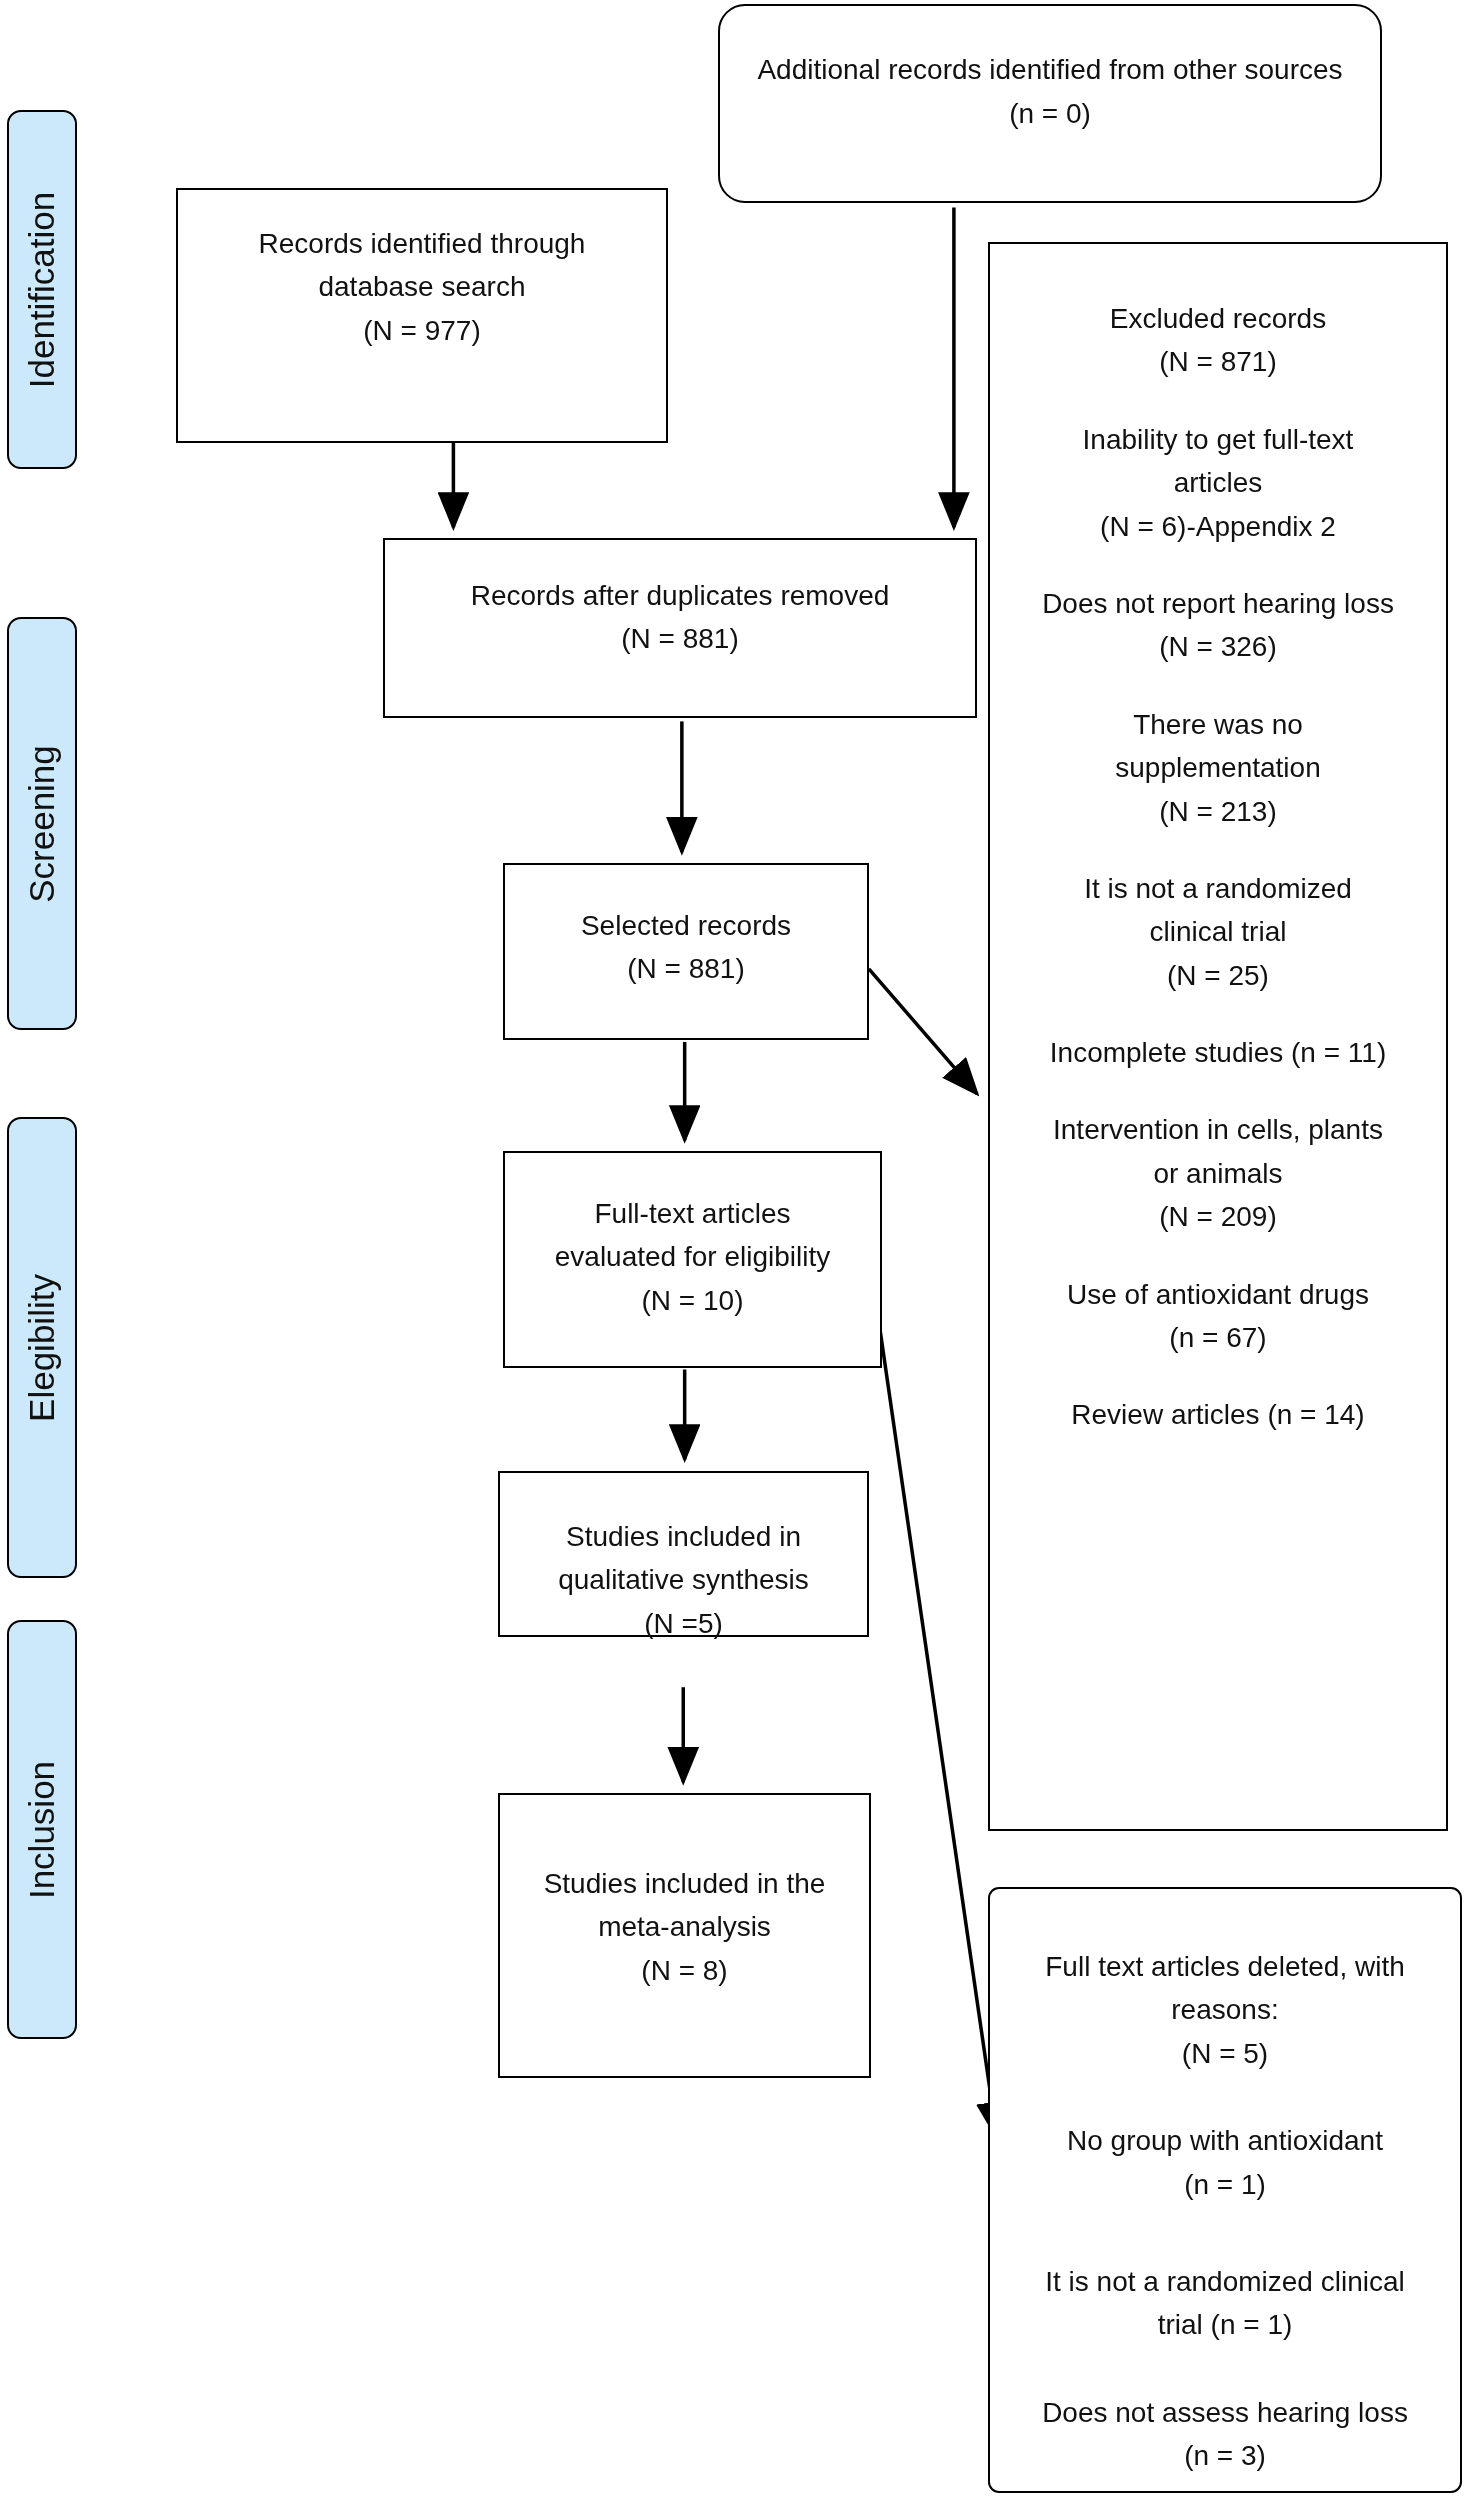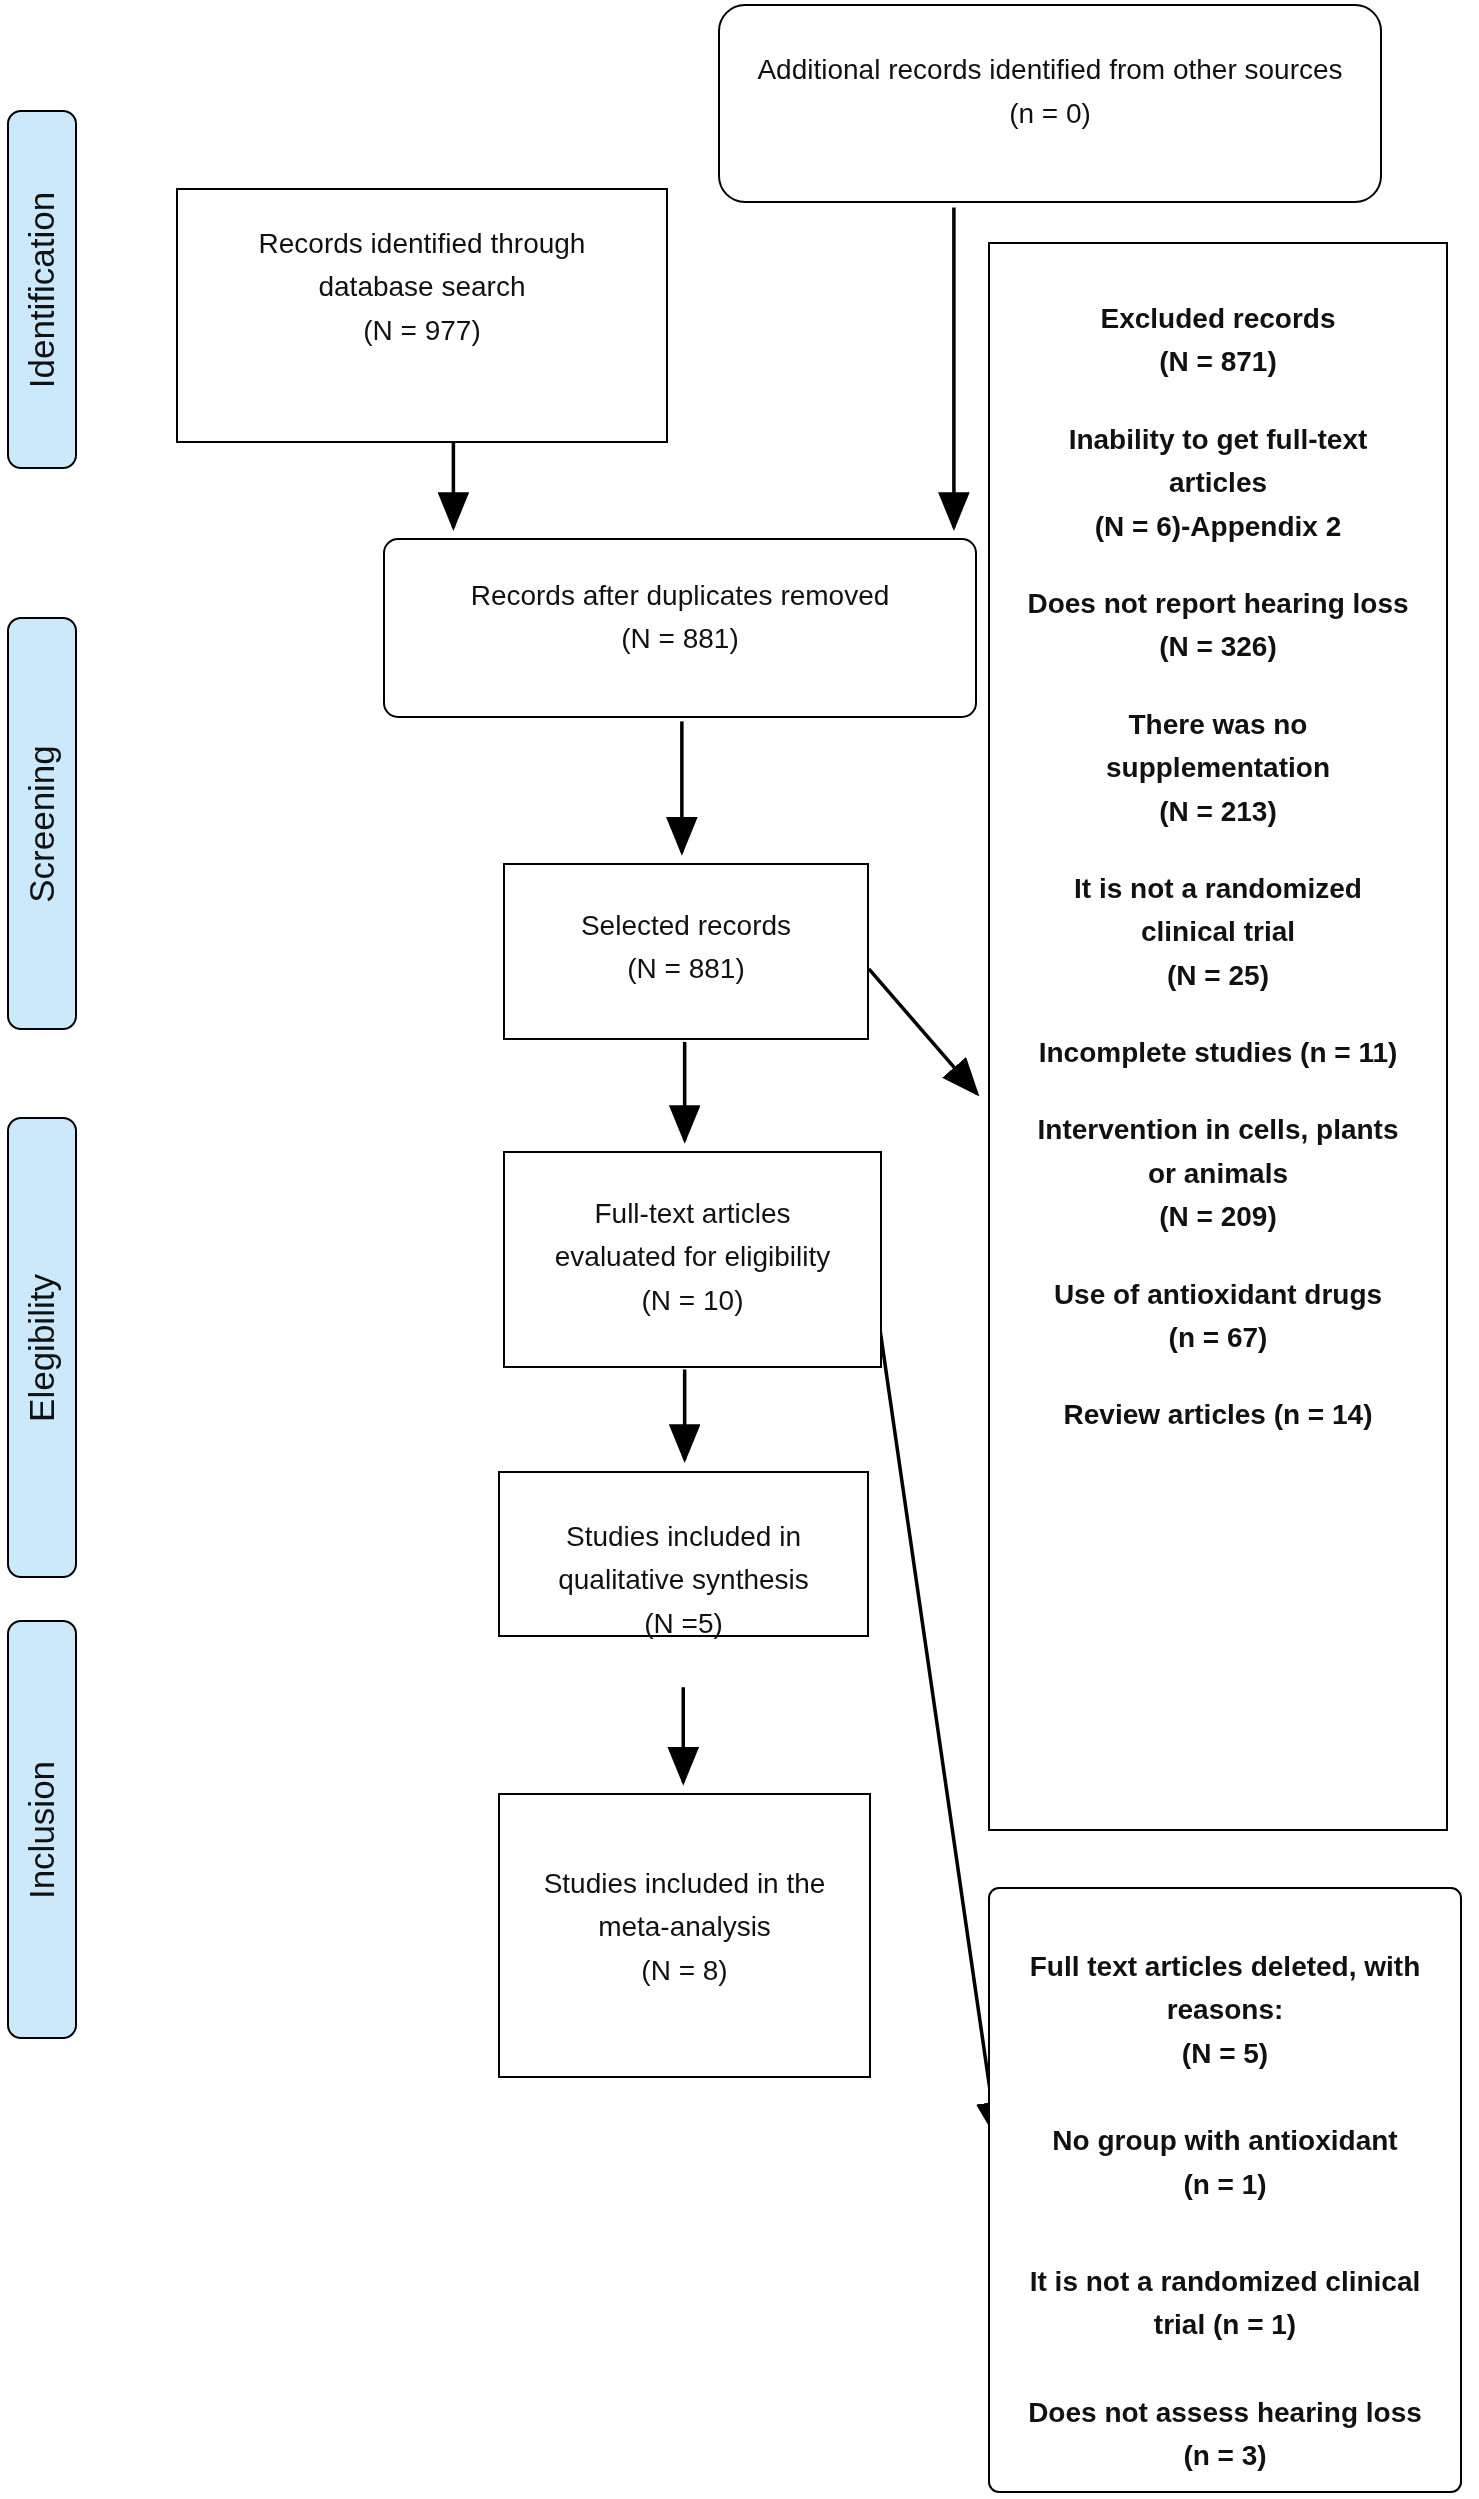--- a/index.html
+++ b/index.html
@@ -37,29 +37,29 @@
     border:2.8px solid var(--border,#000);
     box-sizing:border-box;
     display:flex;flex-direction:column;align-items:center;
     text-align:center;
     font-size:28px;line-height:1.55;
   }
   .box-text{white-space:pre-line;}
 
   #box-additional{left:718px;top:4.2px;width:664px;height:199px;padding-top:42px;border-radius:27px;}
   #box-identified{left:176px;top:188px;width:492px;height:255px;padding-top:32px;}
-  #box-duplicates{left:383px;top:538px;width:594px;height:180px;padding-top:34px;border-radius:15px;}
+  #box-duplicates{left:383px;top:538px;width:594px;height:180px;padding-top:34px;}
   #box-selected{left:503px;top:863px;width:366px;height:177px;padding-top:39px;}
   #box-fulltext{left:503px;top:1151px;width:379px;height:217px;padding-top:39px;}
   #box-qualitative{left:498px;top:1471px;width:371px;height:166px;padding-top:42px;}
   #box-meta{left:498px;top:1793px;width:373px;height:285px;padding-top:67px;}
   #box-excluded{left:988px;top:242px;width:460px;height:1589px;padding:53px 14px 0 14px;}
   #box-deleted{left:988px;top:1887px;width:474px;height:606px;padding:56px 14px 0 14px;border-radius:11px;}
 
-  .reason-item{white-space:pre-line;margin-bottom:34px;font-weight:bold;}
+  .reason-item{white-space:pre-line;margin-bottom:34px;}
   #box-deleted .reason-item{margin-bottom:44px;}
   #box-deleted .reason-item:nth-child(2){margin-bottom:54px;}
 </style>
 </head>
 <body>
 
 <div class="canvas">
 
   <svg class="connectors" viewBox="0 0 2104 3556" xmlns="http://www.w3.org/2000/svg">
     <defs>

